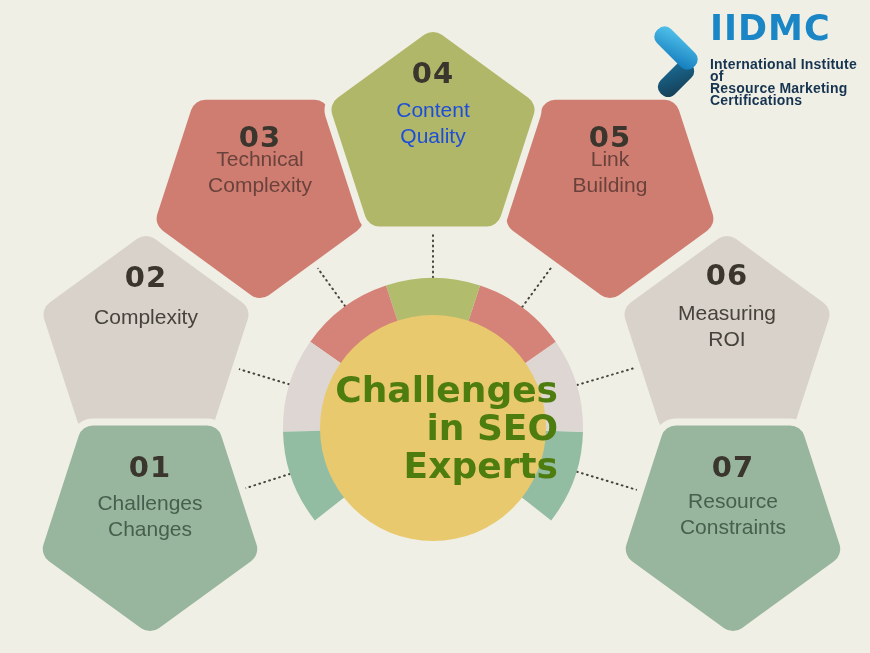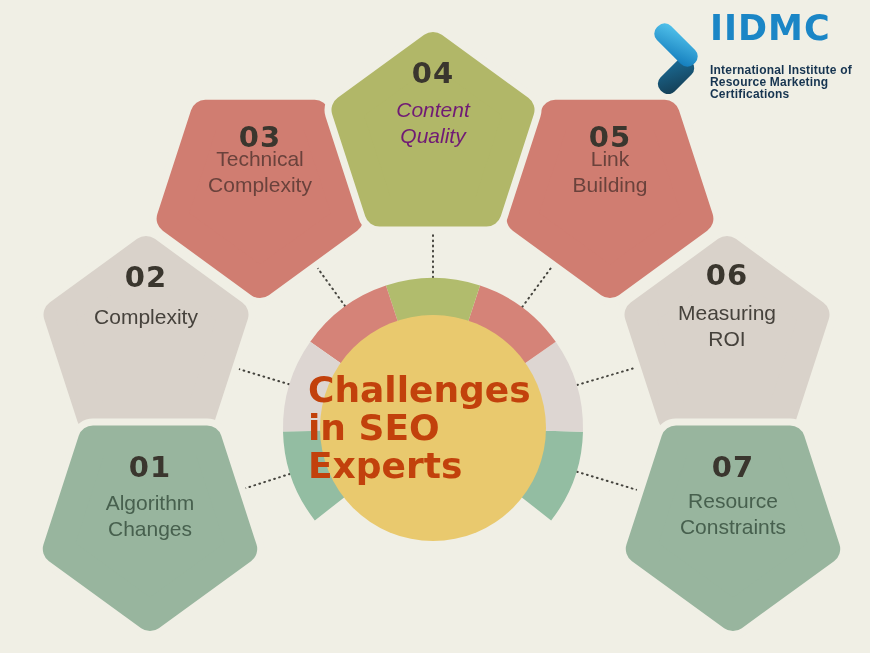--- a/index.html
+++ b/index.html
@@ -21,38 +21,38 @@
     font-family:"DejaVu Sans",sans-serif;
   }
   .challenge .label{
     position:absolute;left:50%;transform:translate(-50%,0);
     font-family:"Liberation Sans",sans-serif;
     font-size:21px;line-height:1.22;white-space:normal;
   }
   .center-title{
     position:absolute;left:433px;top:428px;width:250px;
     transform:translate(-50%,-50%);
-    text-align:left;font-weight:bold;font-size:36px;line-height:38px;
-    color:#c2410c;font-family:"DejaVu Sans",sans-serif;
+    text-align:right;font-weight:bold;font-size:36px;line-height:38px;
+    color:#4d7c0f;font-family:"DejaVu Sans",sans-serif;
   }
   .footer-url{
     position:absolute;left:433px;top:612px;transform:translate(-50%,-50%);
     font-family:"Liberation Sans",sans-serif;font-weight:400;
     font-size:33px;letter-spacing:1.5px;color:#51514a;
   }
   .logo{position:absolute;left:648px;top:8px;display:flex;align-items:center;}
   .logo-mark{width:58px;height:80px;flex:0 0 auto;}
   .logo-textcol{margin-left:4px;padding-top:2px;}
   .brand-name{
     font-family:"DejaVu Sans",sans-serif;font-weight:bold;
     font-size:35px;line-height:36px;color:#1b86c6;letter-spacing:1px;
   }
   .brand-tagline{
     font-family:"Liberation Sans",sans-serif;font-weight:bold;
-    font-size:12px;line-height:12px;color:#163450;margin-top:18px;letter-spacing:0.2px;
+    font-size:14px;line-height:12px;color:#163450;margin-top:12px;letter-spacing:0.2px;
   }
 </style>
 </head>
 <body>
 
 <div class="canvas">
 
   <svg class="diagram-svg" width="870" height="653" viewBox="0 0 870 653">
     <defs>
       <linearGradient id="lgLight" x1="0" y1="0" x2="1" y2="1">
@@ -112,33 +112,33 @@
       <path class="pent" d="M610 283 L698.4 218.7 L664.7 114.8 L555.3 114.8 L521.6 218.7 Z" fill="#d07d71" stroke="#d07d71"></path>
     </g>
     <g>
       <path class="halo" d="M433 47 L519.5 109.9 L486.5 211.6 L379.5 211.6 L346.5 109.9 Z"></path>
       <path class="pent" d="M433 47 L519.5 109.9 L486.5 211.6 L379.5 211.6 L346.5 109.9 Z" fill="#b1b768" stroke="#b1b768"></path>
     </g>
   </svg>
 
   <div class="challenge" style="left:150px;top:467px;">
     <div class="num">01</div>
-    <div class="label" style="width:130px;top:40px;color:#47604e;">Algorithm Changes</div>
+    <div class="label" style="width:130px;top:40px;color:#47604e;">Challenges Changes</div>
   </div>
   <div class="challenge" style="left:146px;top:277px;">
     <div class="num">02</div>
     <div class="label" style="width:140px;top:44px;color:#46423c;">Complexity</div>
   </div>
   <div class="challenge" style="left:260px;top:137px;">
     <div class="num">03</div>
     <div class="label" style="width:120px;top:26px;color:#6a423c;">Technical Complexity</div>
   </div>
   <div class="challenge" style="left:433px;top:73px;">
     <div class="num">04</div>
-    <div class="label" style="width:100px;top:41px;color:#701a75;font-style:italic;">Content Quality</div>
+    <div class="label" style="width:100px;top:41px;color:#1d4ed8;">Content Quality</div>
   </div>
   <div class="challenge" style="left:610px;top:137px;">
     <div class="num">05</div>
     <div class="label" style="width:90px;top:26px;color:#6a423c;">Link Building</div>
   </div>
   <div class="challenge" style="left:727px;top:275px;">
     <div class="num">06</div>
     <div class="label" style="width:120px;top:42px;color:#46423c;">Measuring ROI</div>
   </div>
   <div class="challenge" style="left:733px;top:467px;">

